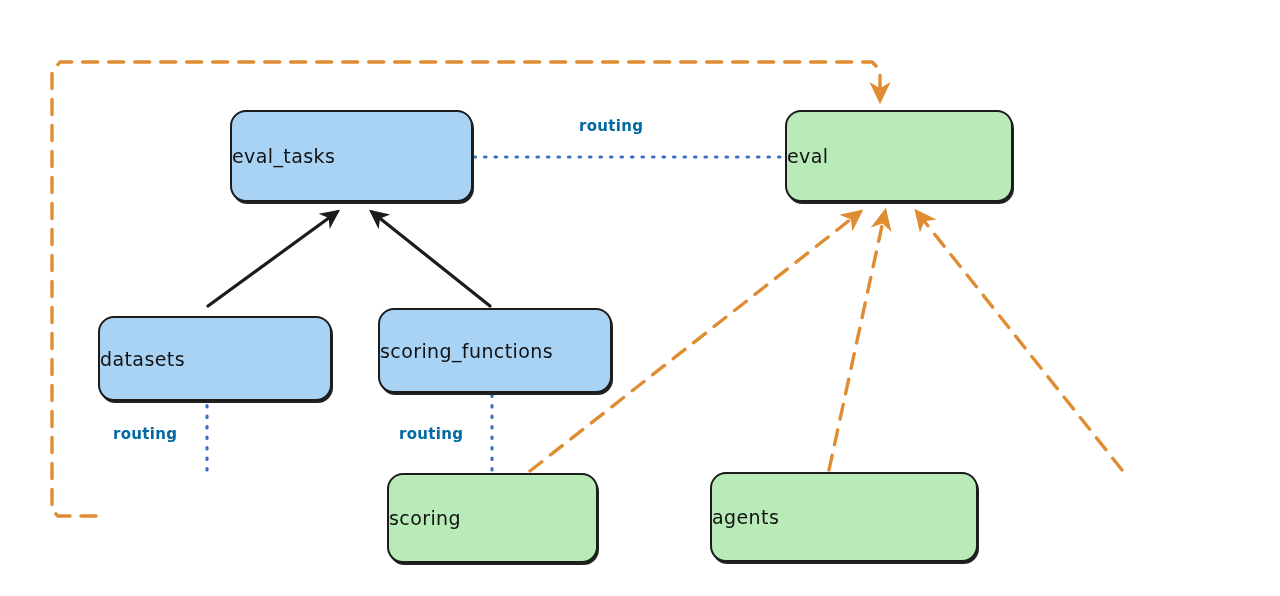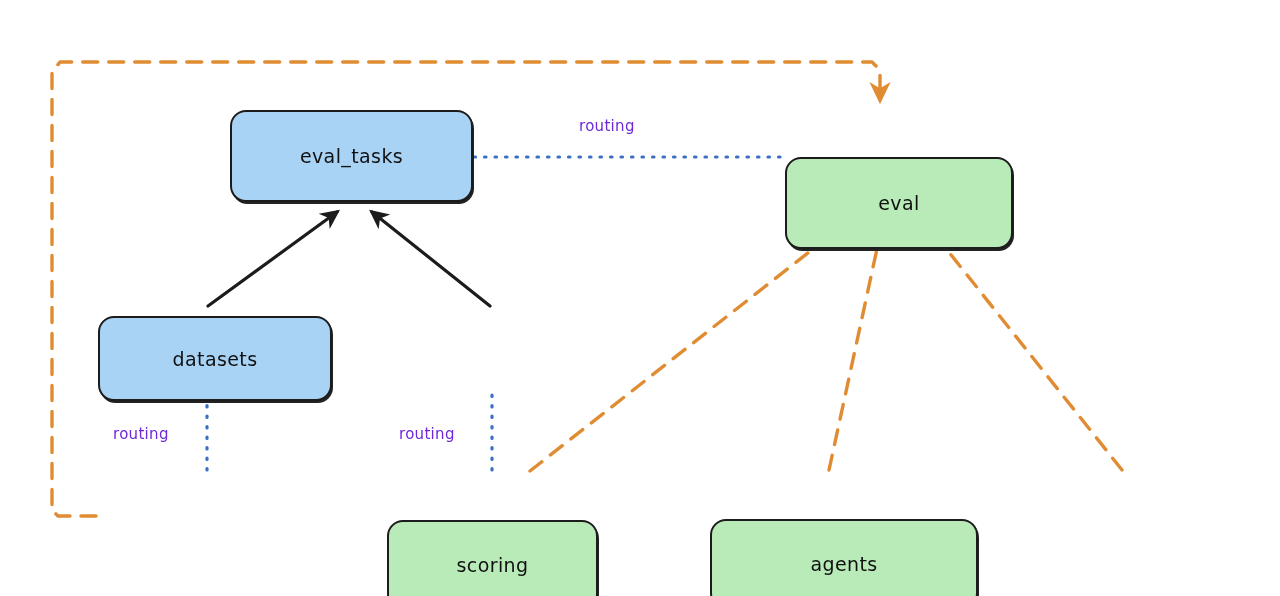--- a/index.html
+++ b/index.html
@@ -22,38 +22,39 @@
     width: 1280px;
     height: 596px;
   }
   .node {
     position: absolute;
     box-sizing: border-box;
     border: 2.6px solid #1c1c1c;
     border-radius: 16px;
     display: flex;
     align-items: center;
-    justify-content: center;
+    justify-content: flex-start;
     font-size: 19px;
     color: #111111;
     letter-spacing: 0.4px;
     box-shadow: 1.5px 2.5px 0 -0.5px #222222;
   }
   .node.blue  { background: #a8d3f5; }
-  .node.green { background: #b8ebb8; margin-top: 47px; }
+  .node.green { background: #b8ebb8; }
   .node-label {
     pointer-events: none;
     white-space: nowrap;
   }
   .edge-label {
     position: absolute;
     font-size: 15px;
-    color: #6d28d9;
+    color: #0369a1;
     white-space: nowrap;
     letter-spacing: 0.3px;
+    font-weight: bold;
   }
 </style>
 </head>
 <body>
 
 <div id="canvas">
 
   <svg id="edge-layer" viewBox="0 0 1280 596" xmlns="http://www.w3.org/2000/svg">
 
     <defs>
@@ -89,20 +90,23 @@
   </div>
 
   <div class="node green" style="left:785px; top:110px; width:228px; height:92px;">
     <span class="node-label">eval</span>
   </div>
 
   <div class="node blue" style="left:98px; top:316px; width:234px; height:85px;">
     <span class="node-label">datasets</span>
   </div>
 
+  <div class="node blue" style="left:378px; top:308px; width:234px; height:85px;">
+    <span class="node-label">scoring_functions</span>
+  </div>
 
 
   <div class="node green" style="left:387px; top:473px; width:211px; height:90px;">
     <span class="node-label">scoring</span>
   </div>
 
   <div class="node green" style="left:710px; top:472px; width:268px; height:90px;">
     <span class="node-label">agents</span>
   </div>
 

